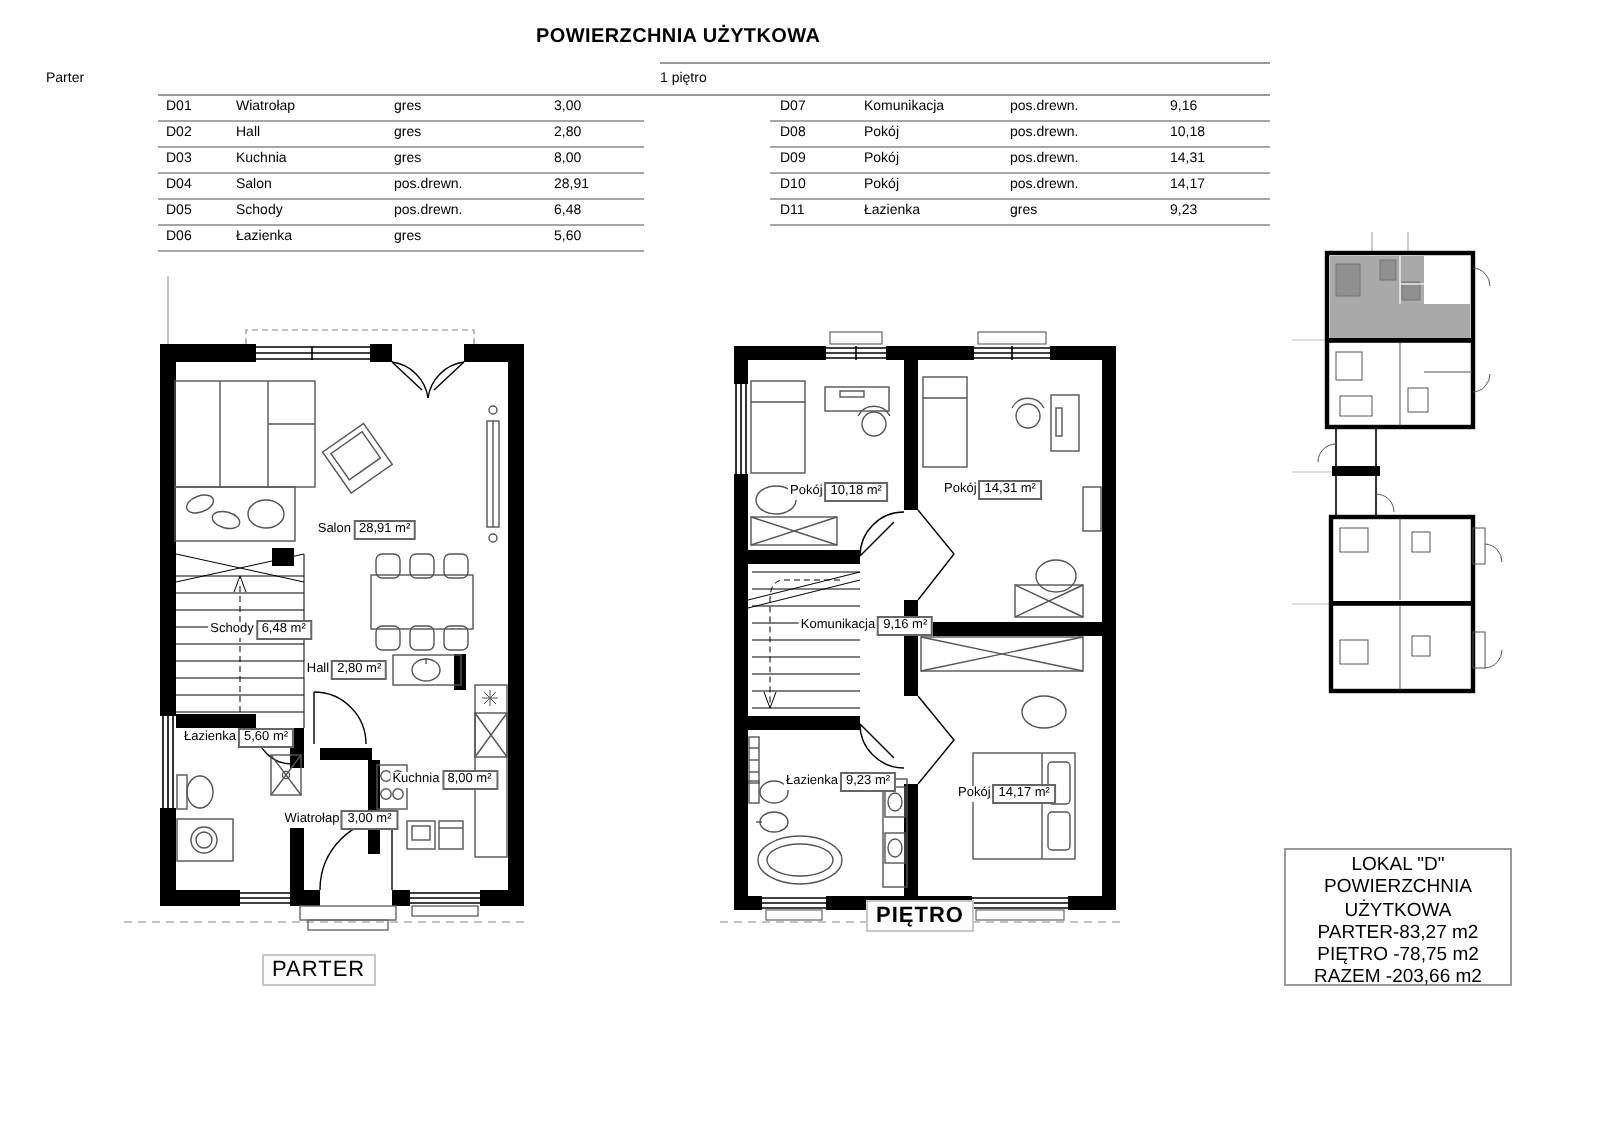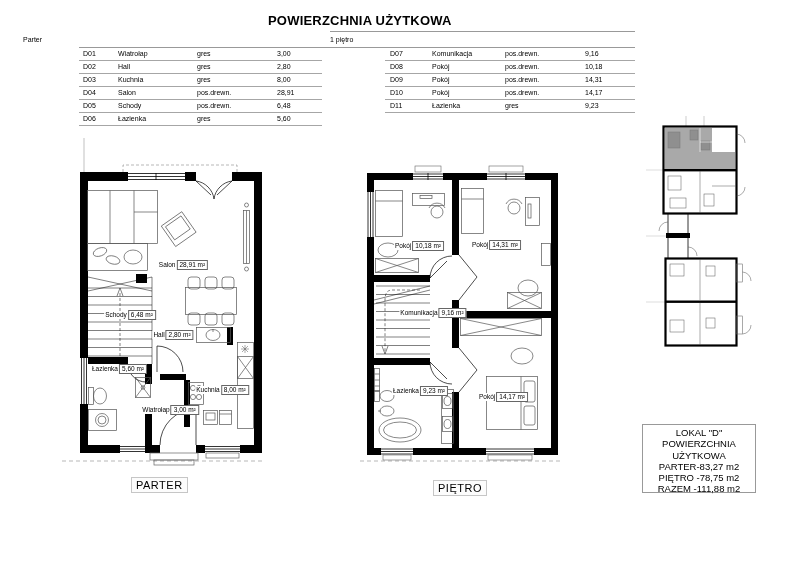--- a/index.html
+++ b/index.html
@@ -1,18 +1,18 @@
 <!DOCTYPE html>
 <html><head>
 <meta charset="utf-8">
 <style>
   html,body{margin:0;padding:0;background:#fff;}
   .page{position:relative;width:800px;height:566px;background:#fff;overflow:hidden;
         font-family:"Liberation Sans",sans-serif;color:#000;}
-  .title{position:absolute;left:268px;top:13px;font-size:13px;font-weight:700;letter-spacing:.2px;}
+  .title{position:absolute;left:268px;top:13px;font-size:10px;font-weight:700;letter-spacing:.2px;}
   .rule{position:absolute;height:1px;background:#999;}
   .tbl-label{position:absolute;font-size:7px;}
   .table{position:absolute;font-size:7px;}
   .trow{position:relative;height:12px;border-bottom:1px solid #a6a6a6;}
   .trow span{position:absolute;top:2px;white-space:nowrap;}
   .tp .c0{left:4px}.tp .c1{left:39px}.tp .c2{left:118px}.tp .c3{left:198px}
   .tq .c0{left:5px}.tq .c1{left:47px}.tq .c2{left:120px}.tq .c3{left:200px}
   .room-label{position:absolute;transform:translateX(-50%);text-align:center;
               font-size:6.5px;line-height:8px;white-space:nowrap;}
   .room-name{display:inline-block;background:#fff;padding:0 1px;}
@@ -446,24 +446,24 @@
   <div class="room-label" style="left:170px;top:405px;"><div class="room-name">Wiatrołap</div><div class="room-area">3,00 m²</div></div>
   <div class="room-label" style="left:222px;top:385px;"><div class="room-name">Kuchnia</div><div class="room-area">8,00 m²</div></div>
 
   <div class="room-label" style="left:419px;top:241px;"><div class="room-name">Pokój</div><div class="room-area">10,18 m²</div></div>
   <div class="room-label" style="left:496px;top:240px;"><div class="room-name">Pokój</div><div class="room-area">14,31 m²</div></div>
   <div class="room-label" style="left:433px;top:308px;"><div class="room-name">Komunikacja</div><div class="room-area">9,16 m²</div></div>
   <div class="room-label" style="left:420px;top:386px;"><div class="room-name">Łazienka</div><div class="room-area">9,23 m²</div></div>
   <div class="room-label" style="left:503px;top:392px;"><div class="room-name">Pokój</div><div class="room-area">14,17 m²</div></div>
 
   <div class="caption" style="left:131px;top:477px;">PARTER</div>
-  <div class="caption" style="left:433px;top:480px;">PIĘTRO</div>
+  <div class="caption" style="left:433px;top:450px;font-weight:bold;">PIĘTRO</div>
 
   <div class="summary">
     <div>LOKAL "D"</div>
     <div>POWIERZCHNIA</div>
     <div>UŻYTKOWA</div>
     <div>PARTER-83,27 m2</div>
     <div>PIĘTRO -78,75 m2</div>
-    <div>RAZEM -111,88 m2</div>
+    <div>RAZEM -203,66 m2</div>
   </div>
 
 </div>
 
 </body></html>

